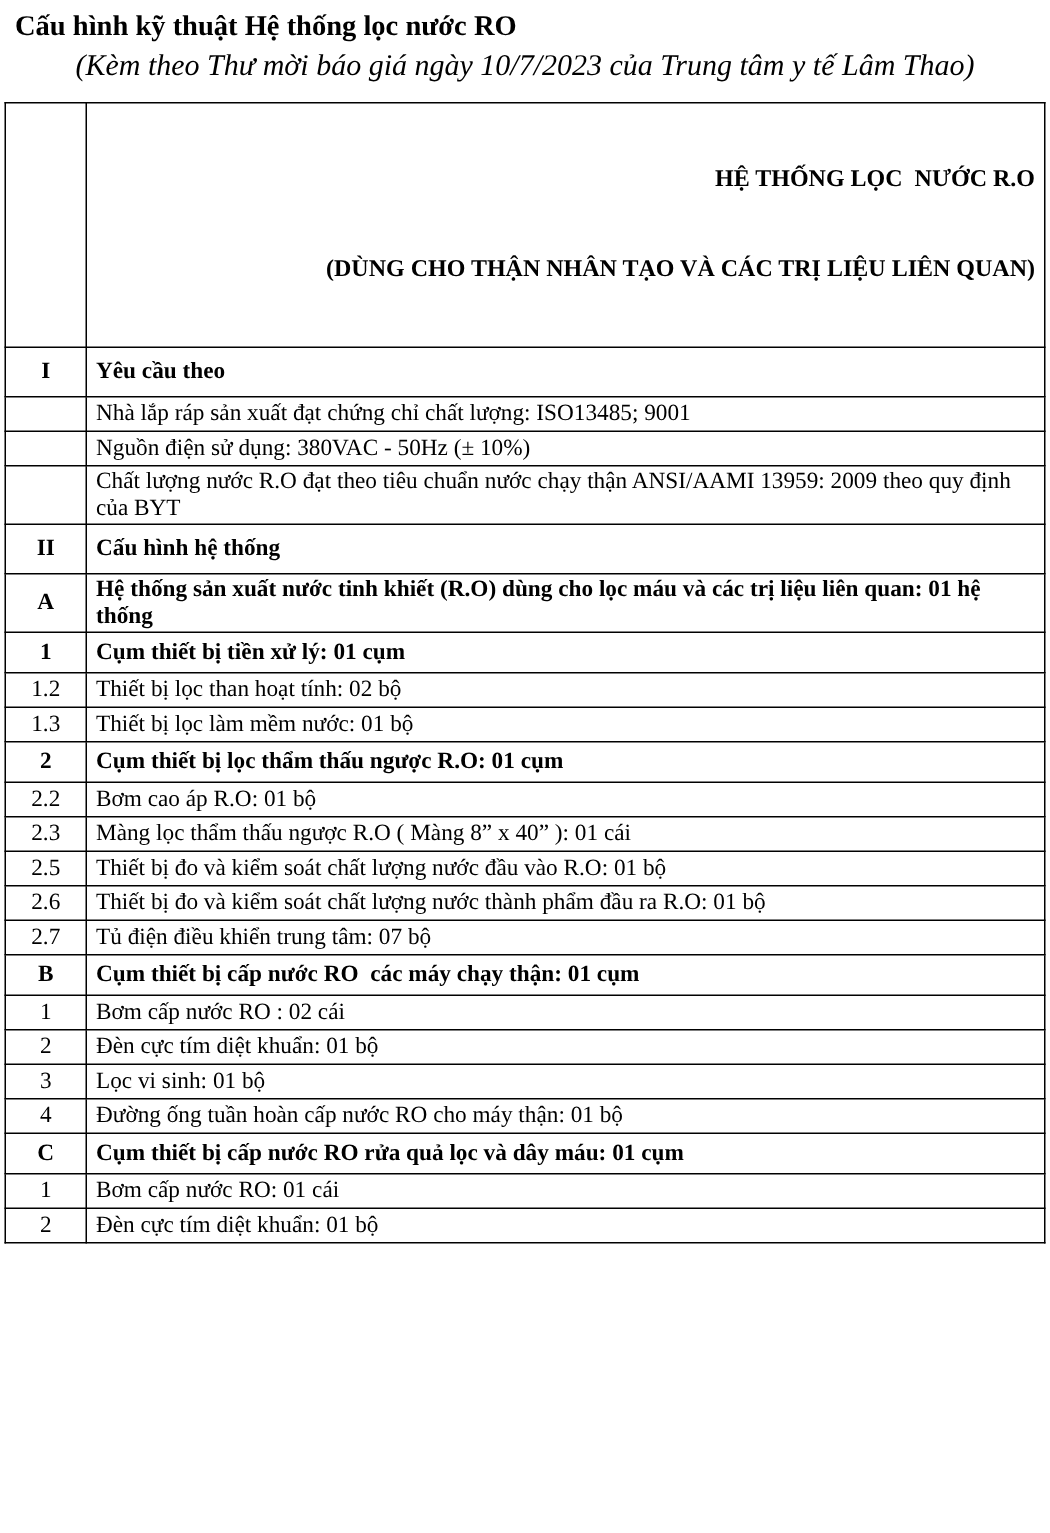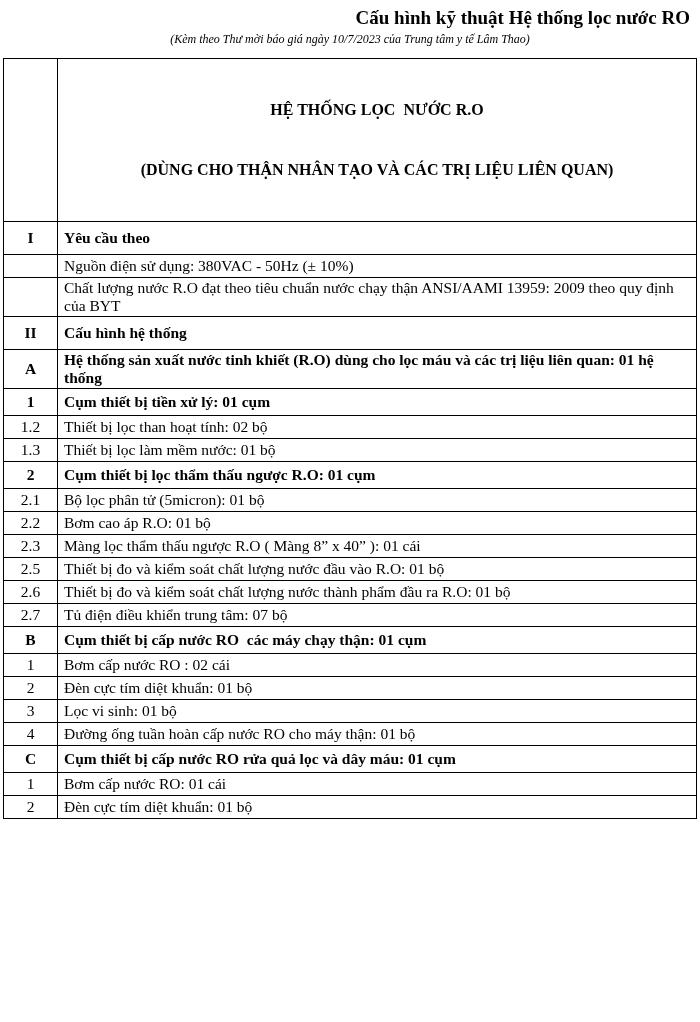--- a/index.html
+++ b/index.html
@@ -6,30 +6,30 @@
     margin: 0;
     padding: 0;
     background: #ffffff;
     width: 700px;
     height: 1022px;
     overflow: hidden;
     font-family: "Liberation Serif", "DejaVu Serif", serif;
     color: #000;
   }
   .doc-title {
-    text-align: right;
+    text-align: left;
     font-weight: bold;
     font-size: 19px;
     margin: 7px 10px 0 10px;
     line-height: 1.2;
   }
   .doc-subtitle {
     text-align: center;
     font-style: italic;
-    font-size: 12px;
+    font-size: 20px;
     margin: 2px 10px 0 10px;
     line-height: 1.2;
   }
   table.spec {
     border-collapse: collapse;
     table-layout: fixed;
     width: 694px;
     margin: 12px 0 0 3px;
   }
   table.spec td {
@@ -41,21 +41,21 @@
     overflow: hidden;
   }
   td.code {
     width: 41px;
     text-align: center;
     padding: 1px 2px;
   }
   td.text { white-space: pre-wrap; }
   tr.hdr { height: 57px; }
   tr.hdr td.banner {
-    text-align: center;
+    text-align: right;
     font-weight: bold;
     font-size: 16px;
     line-height: 1.25;
   }
   tr.row-section { height: 33px; }
   tr.row-section td { font-weight: bold; }
   tr.row-bold { height: 27px; }
   tr.row-bold td { font-weight: bold; }
   tr.row-plain { height: 23px; }
 </style>
@@ -74,20 +74,24 @@
         <div>HỆ THỐNG LỌC  NƯỚC R.O</div>
         <div>(DÙNG CHO THẬN NHÂN TẠO VÀ CÁC TRỊ LIỆU LIÊN QUAN)</div>
       </td>
     </tr>
   <tr class="row-section">
         <td class="code">I</td>
         <td class="text">Yêu cầu theo</td>
       </tr>
       <tr class="row-plain">
         <td class="code"></td>
+        <td class="text">Nhà lắp ráp sản xuất đạt chứng chỉ chất lượng: ISO13485; 9001</td>
+      </tr>
+      <tr class="row-plain">
+        <td class="code"></td>
         <td class="text">Nguồn điện sử dụng: 380VAC - 50Hz (± 10%)</td>
       </tr>
       <tr class="row-plain">
         <td class="code"></td>
         <td class="text">Chất lượng nước R.O đạt theo tiêu chuẩn nước chạy thận ANSI/AAMI 13959: 2009 theo quy định của BYT</td>
       </tr>
       <tr class="row-section">
         <td class="code">II</td>
         <td class="text">Cấu hình hệ thống</td>
       </tr>
@@ -103,24 +107,20 @@
         <td class="code">1.2</td>
         <td class="text">Thiết bị lọc than hoạt tính: 02 bộ</td>
       </tr>
       <tr class="row-plain">
         <td class="code">1.3</td>
         <td class="text">Thiết bị lọc làm mềm nước: 01 bộ</td>
       </tr>
       <tr class="row-bold">
         <td class="code">2</td>
         <td class="text">Cụm thiết bị lọc thẩm thấu ngược R.O: 01 cụm</td>
-      </tr>
-      <tr class="row-plain">
-        <td class="code">2.1</td>
-        <td class="text">Bộ lọc phân tử (5micron): 01 bộ</td>
       </tr>
       <tr class="row-plain">
         <td class="code">2.2</td>
         <td class="text">Bơm cao áp R.O: 01 bộ</td>
       </tr>
       <tr class="row-plain">
         <td class="code">2.3</td>
         <td class="text">Màng lọc thẩm thấu ngược R.O ( Màng 8” x 40” ): 01 cái</td>
       </tr>
       <tr class="row-plain">

